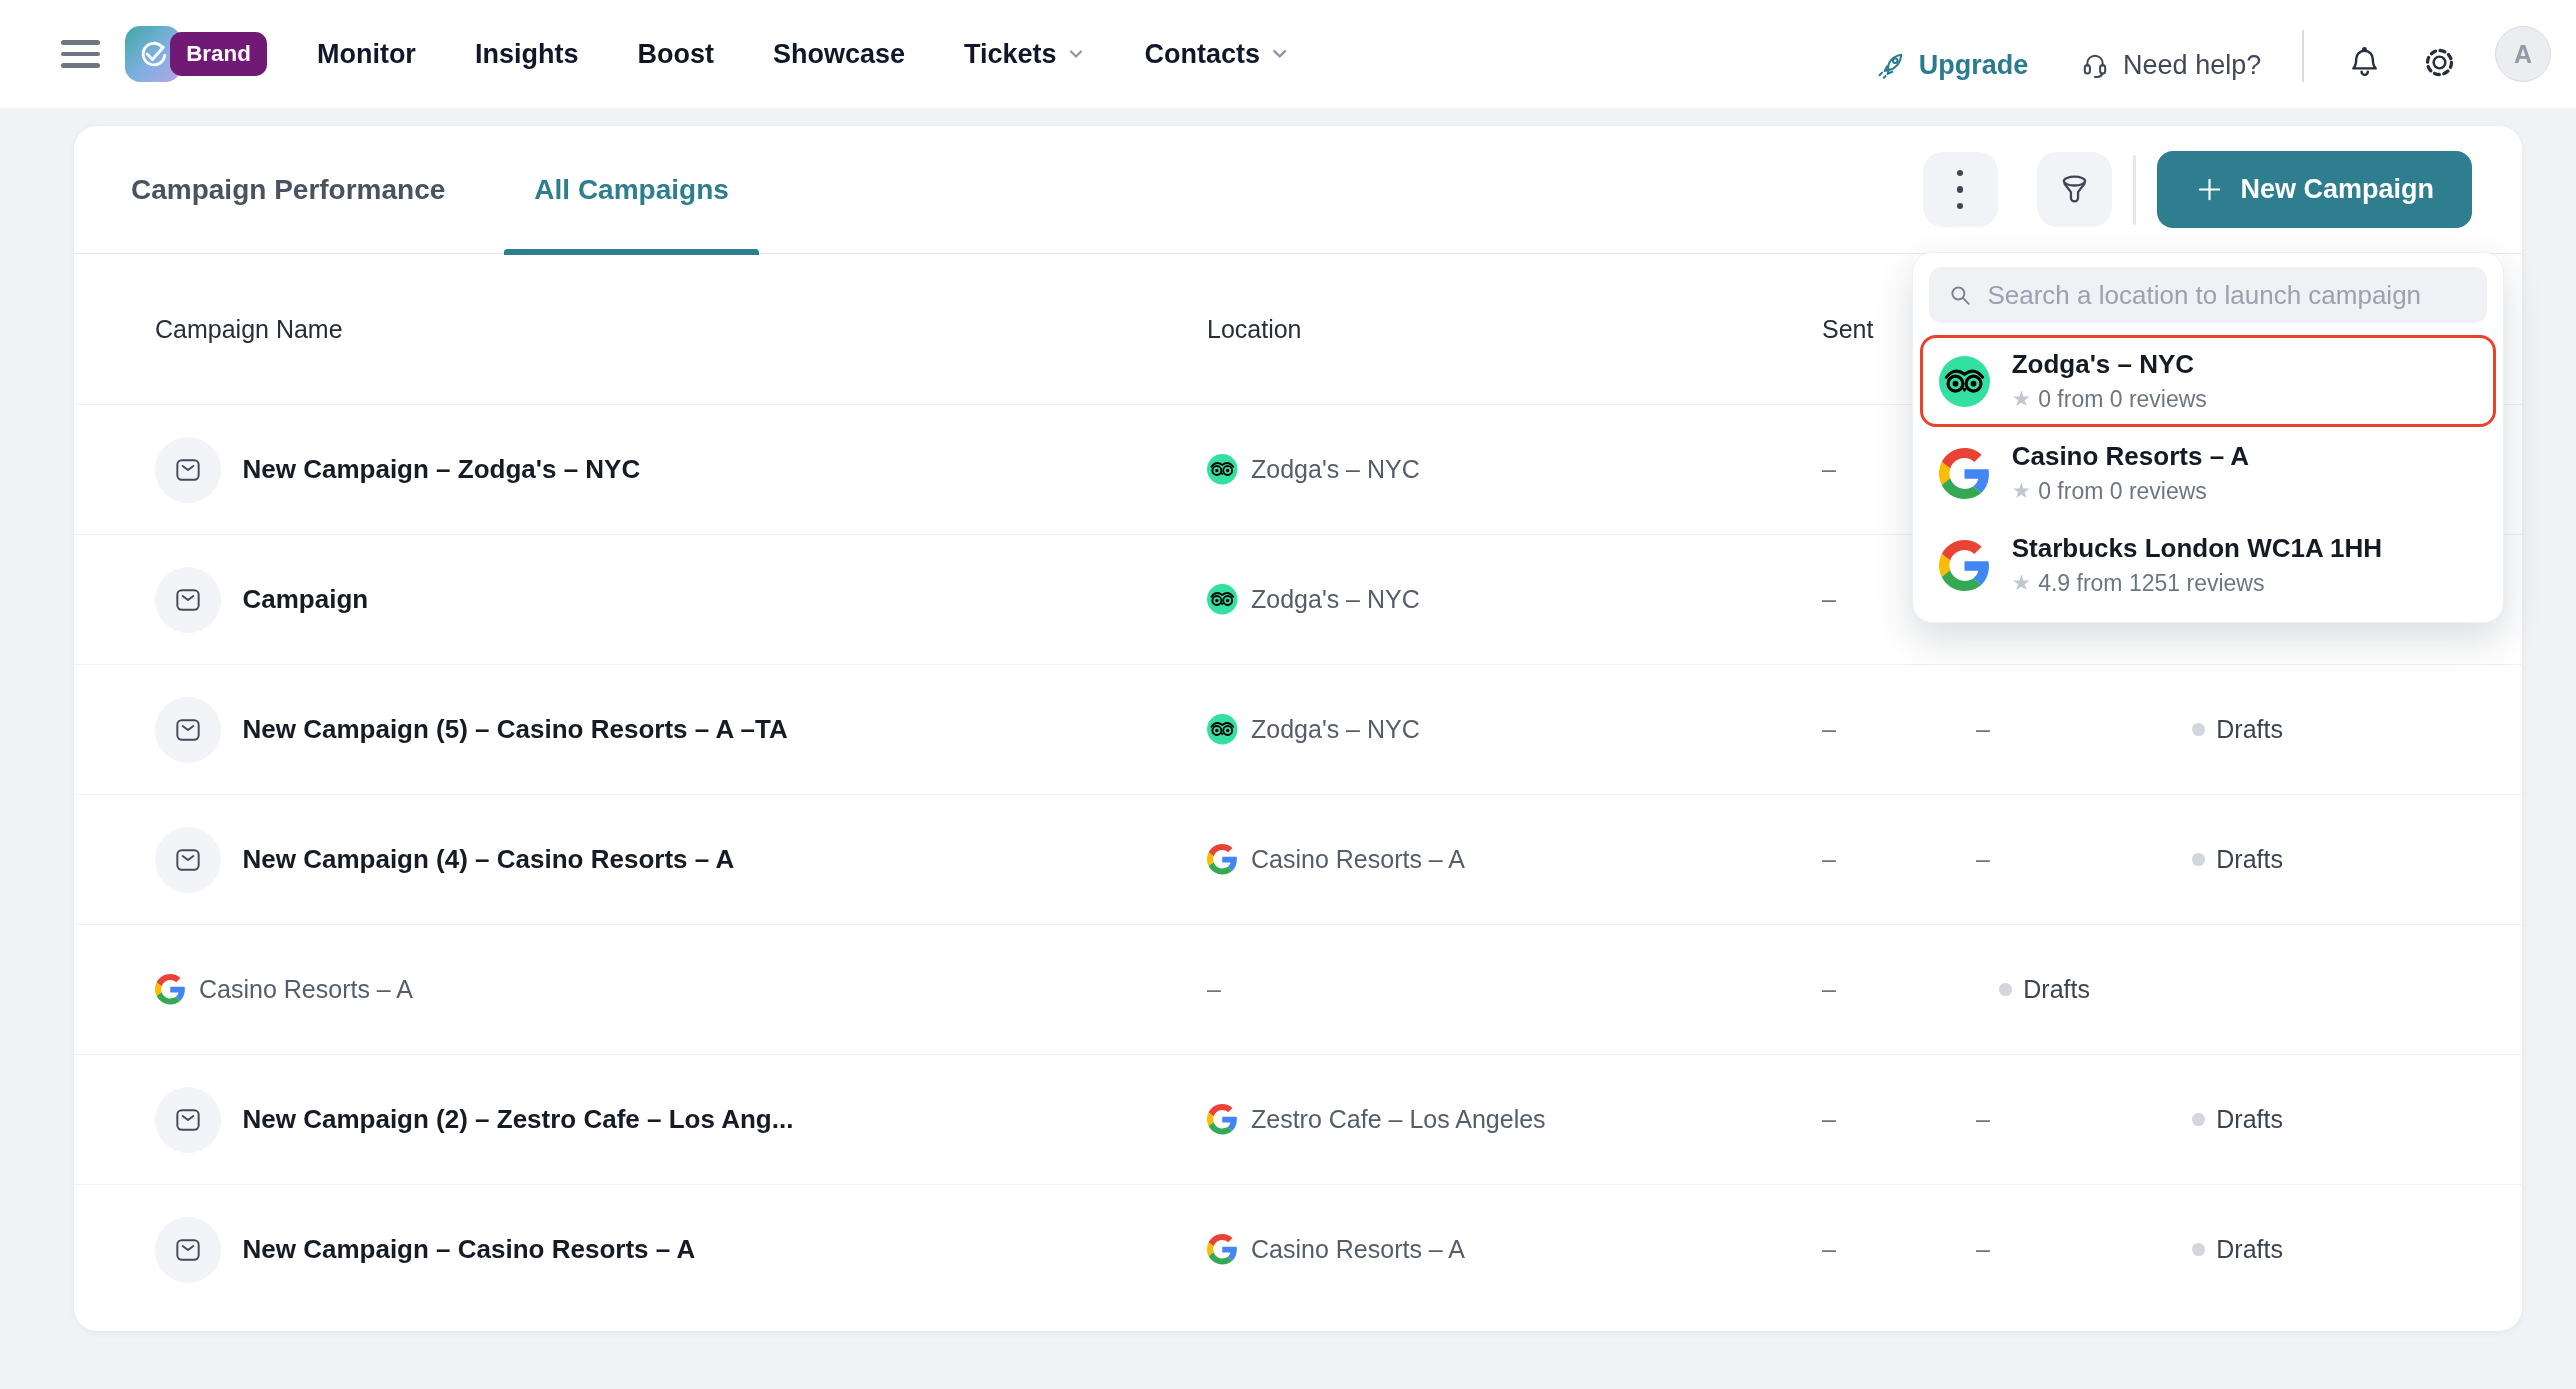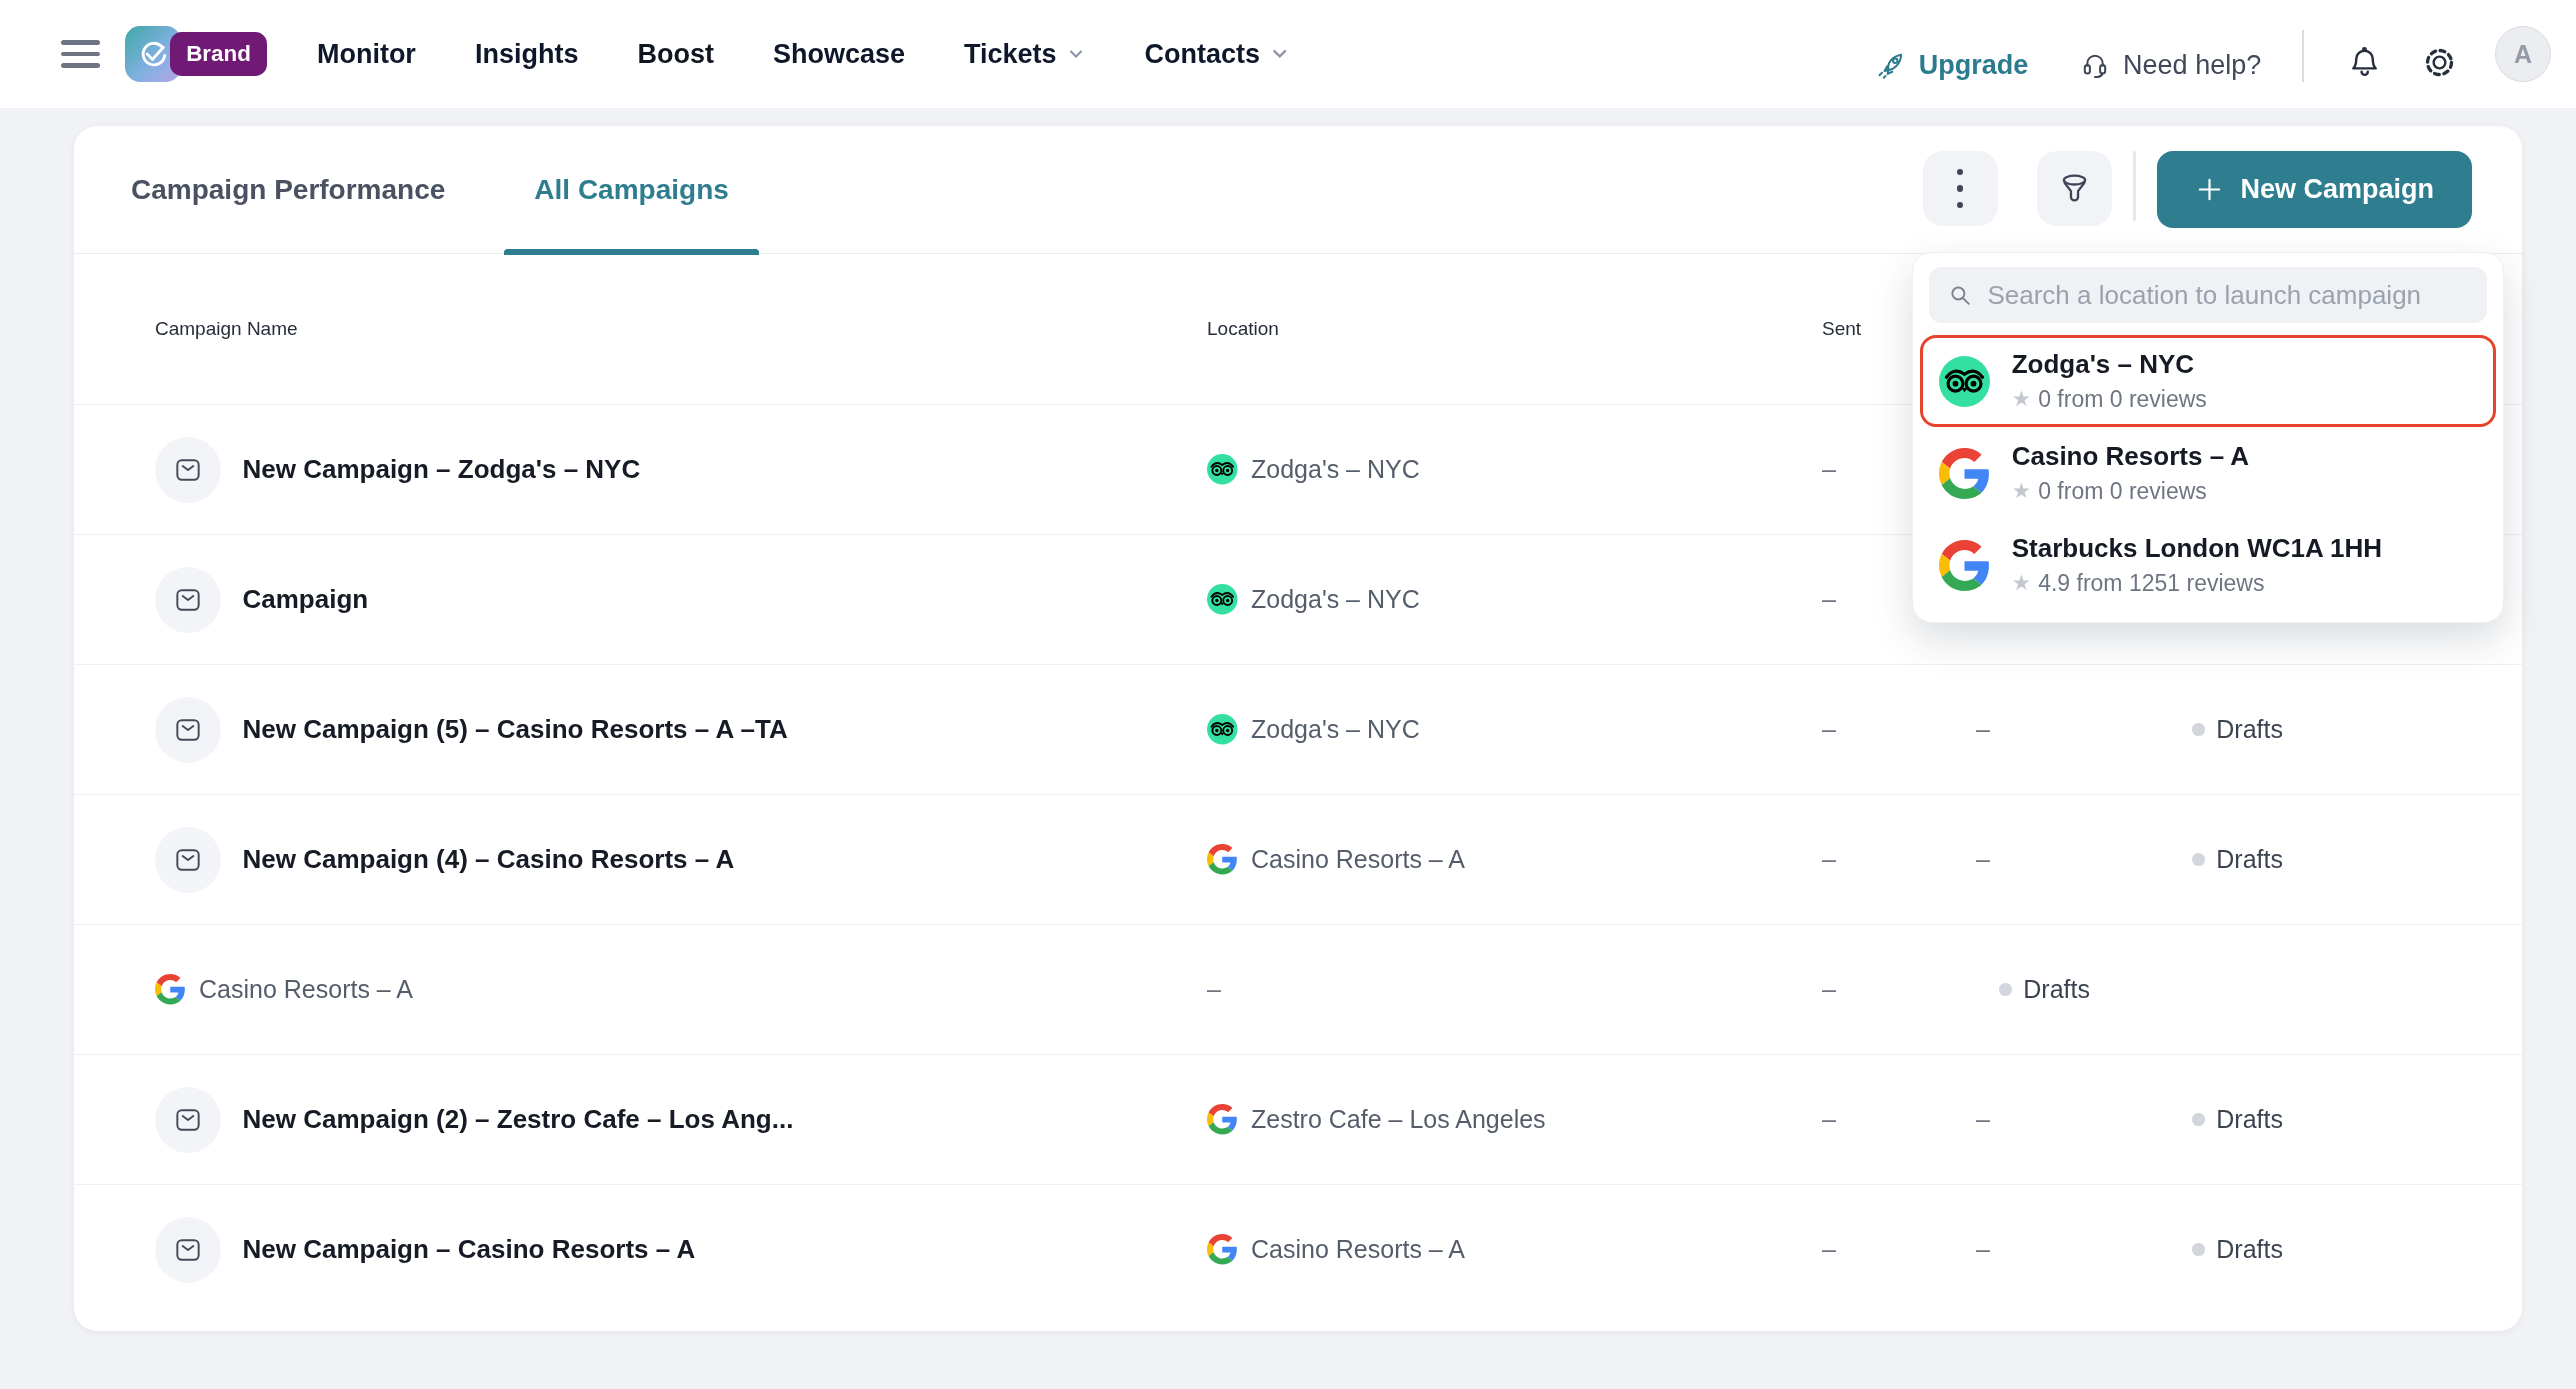--- a/index.html
+++ b/index.html
@@ -67,21 +67,21 @@
     height:100%; display:flex; align-items:center;
     font-size:28px; font-weight:700; color:#4a5160;
     padding:0 30px; position:relative; cursor:pointer;
   }
   .tab:first-child { padding-left:0; padding-right:59px; }
   .tab.active { color:#2e7e90; }
   .tab.active::after {
     content:""; position:absolute; left:0; right:0; bottom:-1.8px;
     height:6.3px; background:#2e7e90; border-radius:3.6px 3.6px 0 0;
   }
-  .toolbar { margin-left:auto; display:flex; }
+  .toolbar { margin-left:auto; display:flex; align-items:center; }
   .sq-btn {
     width:75px; height:75px; border-radius:20px; background:#f2f3f6;
     display:flex; align-items:center; justify-content:center;
     border:none; cursor:pointer;
   }
   .sq-btn + .sq-btn { margin-left:39px; }
   .kebab { display:flex; flex-direction:column; gap:10px; }
   .kebab i { width:6.3px; height:6.3px; border-radius:50%; background:#3f4654; }
   .tool-divider { width:2.7px; height:70px; background:#e4e7eb; border-radius:1.8px; margin:0 21.5px; }
   .primary-btn {
@@ -92,21 +92,21 @@
     display:flex; align-items:center; gap:16px;
     padding:0 38px; cursor:pointer;
   }
 
   
   .thead, .trow {
     display:grid;
     grid-template-columns:1052px 615px 154px 193px auto;
     padding-left:81px; align-items:center;
   }
-  .thead { height:150px; font-size:19px; font-weight:500; color:#272d39; }
+  .thead { height:150px; font-size:25px; font-weight:500; color:#272d39; }
   .trow { height:130px; border-top:1.8px solid #eef0f3; cursor:pointer; }
   .name-cell { display:flex; align-items:center; gap:21.5px; }
   .env-circle {
     width:66px; height:66px; border-radius:50%; background:#f3f4f7; flex:0 0 auto;
     display:flex; align-items:center; justify-content:center;
   }
   .row-title { font-size:26px; font-weight:700; color:#161b26; }
   .loc-cell { display:flex; align-items:center; gap:13.5px; font-size:25px; color:#555d6b; }
   .loc-icon svg { width:30.5px; height:30.5px; }
   .dash { font-size:25px; color:#6b7280; }

